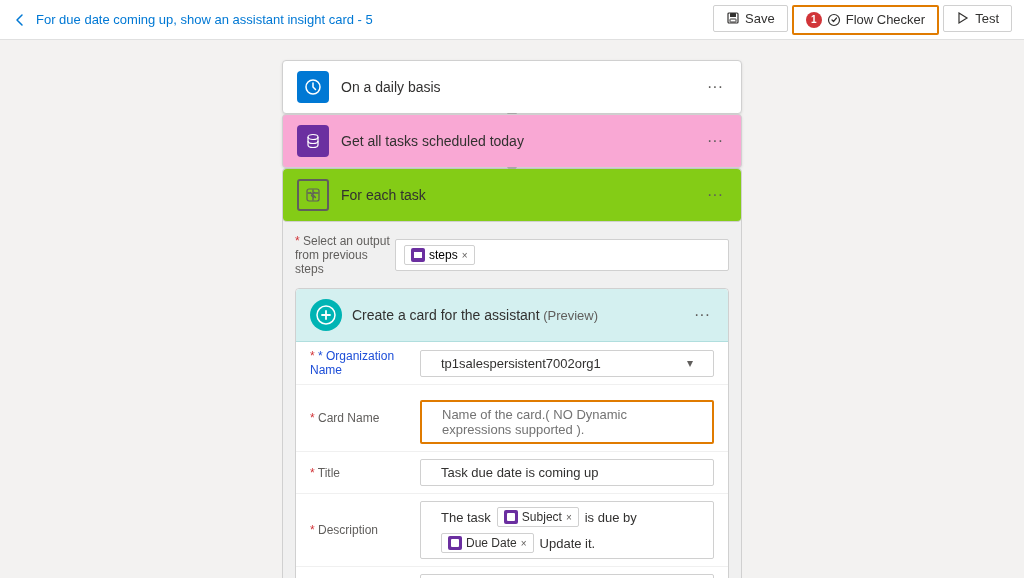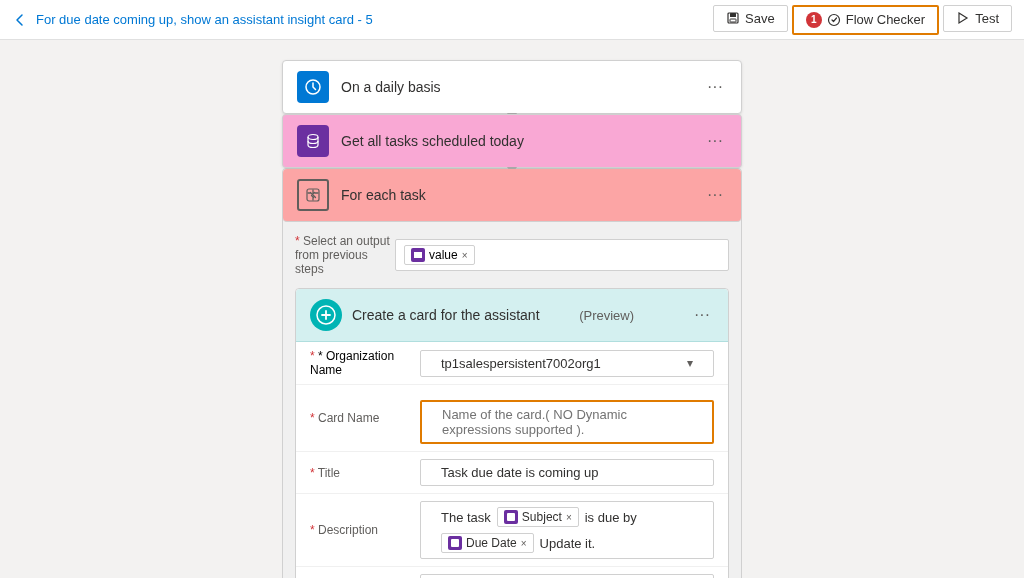--- a/index.html
+++ b/index.html
@@ -143,21 +143,21 @@
     }
 
     
     .foreach-block {
       width: 460px;
       background: #f0f0f0;
       border: 1px solid #d0d0d0;
       border-radius: 4px;
     }
     .foreach-block .block-header {
-      background: #fca5a5;
+      background: #84cc16;
       border-bottom: 1px solid #d0d0d0;
     }
     .foreach-block .block-icon {
       background: transparent;
       border: 2px solid #605e5c;
       border-radius: 3px;
     }
 
     .foreach-inner {
       padding: 12px;
@@ -241,42 +241,41 @@
     }
     .create-card-title {
       font-size: 14px;
       font-weight: 500;
       color: #323130;
     }
     .create-card-title span {
       font-weight: 400;
       color: #605e5c;
       font-size: 13px;
-      margin-left: 36px;
     }
 
     
     .form-fields {
       padding: 0;
     }
     .form-row {
       display: flex;
       align-items: center;
       padding: 7px 14px;
       border-bottom: 1px solid #f0f0f0;
       min-height: 36px;
     }
     .form-row:last-child { border-bottom: none; }
     .form-label {
       font-size: 12px;
       color: #605e5c;
       width: 110px;
       flex-shrink: 0;
     }
-    .form-label span { color: #000000; }
+    .form-label span { color: #1d4ed8; }
     .form-value {
       flex: 1;
       background: #fff;
       border: 1px solid #d0d0d0;
       border-radius: 2px;
       padding: 5px 20px;
       font-size: 13px;
       color: #323130;
       display: flex;
     }
@@ -401,21 +400,21 @@
         <div class="select-output-label">
           <span style="color:#d13438;">*</span> Select an output<br>from previous steps
         </div>
         <div class="select-output-field">
           <div class="tag-pill">
             <div class="tag-icon">
               <svg width="10" height="10" viewBox="0 0 10 10" fill="white">
                 <path d="M1 2h8v6H1z" rx="1"></path>
               </svg>
             </div>
-            <span>value</span>
+            <span>steps</span>
             <span class="tag-close">×</span>
           </div>
         </div>
       </div>
 
       <div class="create-card-block">
         <div class="create-card-header">
           <div class="create-card-icon">
             <svg width="20" height="20" viewBox="0 0 20 20" fill="none">
               <circle cx="10" cy="10" r="9" stroke="#fff" stroke-width="1.5"></circle>

